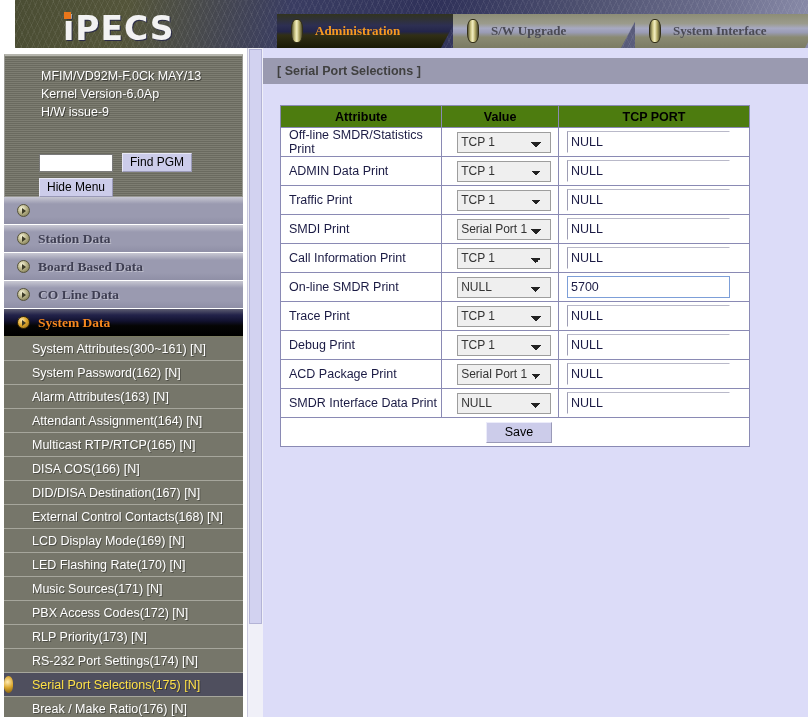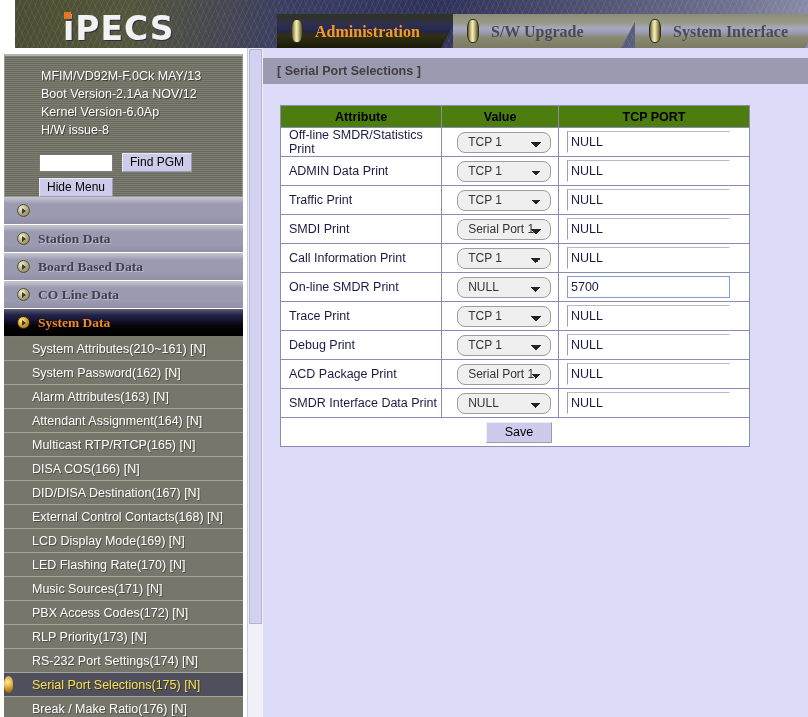--- a/index.html
+++ b/index.html
@@ -42,21 +42,21 @@
     position: absolute; top: 14px; height: 34px;
     overflow: hidden;
   }
   .tab .tab-shape {
     position: absolute; inset: 0;
     clip-path: polygon(0 0, 100% 0, calc(100% - 18px) 100%, 0 100%);
   }
   .tab-label {
     position: absolute; left: 38px; top: 9px;
     font-family: "Liberation Serif", serif;
-    font-size: 16px; font-weight: bold;
+    font-size: 13px; font-weight: bold;
     white-space: nowrap;
     text-align: right;
   }
   .tab-icon {
     position: absolute; left: 14px; top: 5px;
     width: 12px; height: 24px;
     border-radius: 5px / 9px;
     background: linear-gradient(90deg, #5d5a36 0%, #d6cf8e 30%, #f2eec3 48%, #b7ae6a 70%, #4f4d2e 100%);
     border: 1px solid #332f18;
   }
@@ -236,22 +236,22 @@
   td.cell-attr { width: 152px; }
   td.cell-value { width: 110px; padding: 0; text-align: center; }
   td.cell-port  { width: 180px; padding: 0 0 0 4px; }
 
   select.vsel {
     width: 94px; height: 21px;
     font-size: 12px; color: #333;
     font-family: "Liberation Sans", sans-serif;
     background: #efefef;
     border: 1px solid #9d9d9d;
-    border-radius: 8px;
-    padding-left: 10px;
+    border-radius: 0;
+    padding-left: 3px;
     -webkit-appearance: none; appearance: none;
     background-image: linear-gradient(45deg, transparent 50%, #222 50%), linear-gradient(135deg, #222 50%, transparent 50%);
     background-position: calc(100% - 14px) 9px, calc(100% - 9px) 9px;
     background-size: 5px 5px, 5px 5px;
     background-repeat: no-repeat;
   }
   input.vport {
     width: 163px; height: 22px;
     font-size: 12.5px; color: #1b1b44;
     font-family: "Liberation Sans", sans-serif;
@@ -305,23 +305,22 @@
     <div class="tab-icon"></div>
     <div class="tab-label">System Interface</div>
   </div>
 </div>
 
 <div id="sidebar">
 
   <div id="sysinfo">
     <div id="sysinfo-lines">
       <div class="sysinfo-line">MFIM/VD92M-F.0Ck MAY/13</div>
-      <div class="sysinfo-line">Boot Version-2.1Aa NOV/12</div>
       <div class="sysinfo-line">Kernel Version-6.0Ap</div>
-      <div class="sysinfo-line">H/W issue-8</div>
+      <div class="sysinfo-line">H/W issue-9</div>
     </div>
     <div id="findrow">
       <input id="find-input" type="text" value="" style="">
       <button class="vbtn">Find PGM</button>
     </div>
     <div id="hidemenu-wrap">
       <button class="vbtn">Hide Menu</button>
     </div>
   </div>
 
@@ -342,21 +341,21 @@
       <span class="glabel">CO Line Data</span>
     </div>
     <div class="menu-group selected">
       <span class="bullet"></span>
       <span class="glabel">System Data</span>
     </div>
   </div>
 
   <div id="menu-items">
     <div class="menu-item">
-      <span class="ilabel">System Attributes(210~161) [N]</span>
+      <span class="ilabel">System Attributes(300~161) [N]</span>
       </div>
     <div class="menu-item">
       <span class="ilabel">System Password(162) [N]</span>
       </div>
     <div class="menu-item">
       <span class="ilabel">Alarm Attributes(163) [N]</span>
       </div>
     <div class="menu-item">
       <span class="ilabel">Attendant Assignment(164) [N]</span>
       </div>

